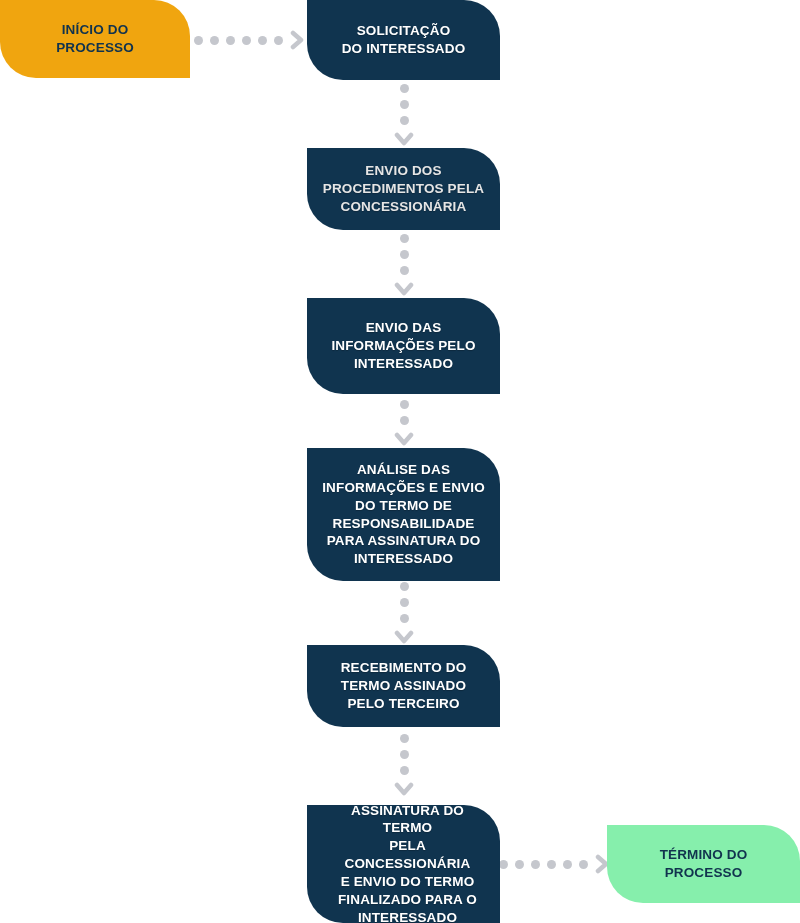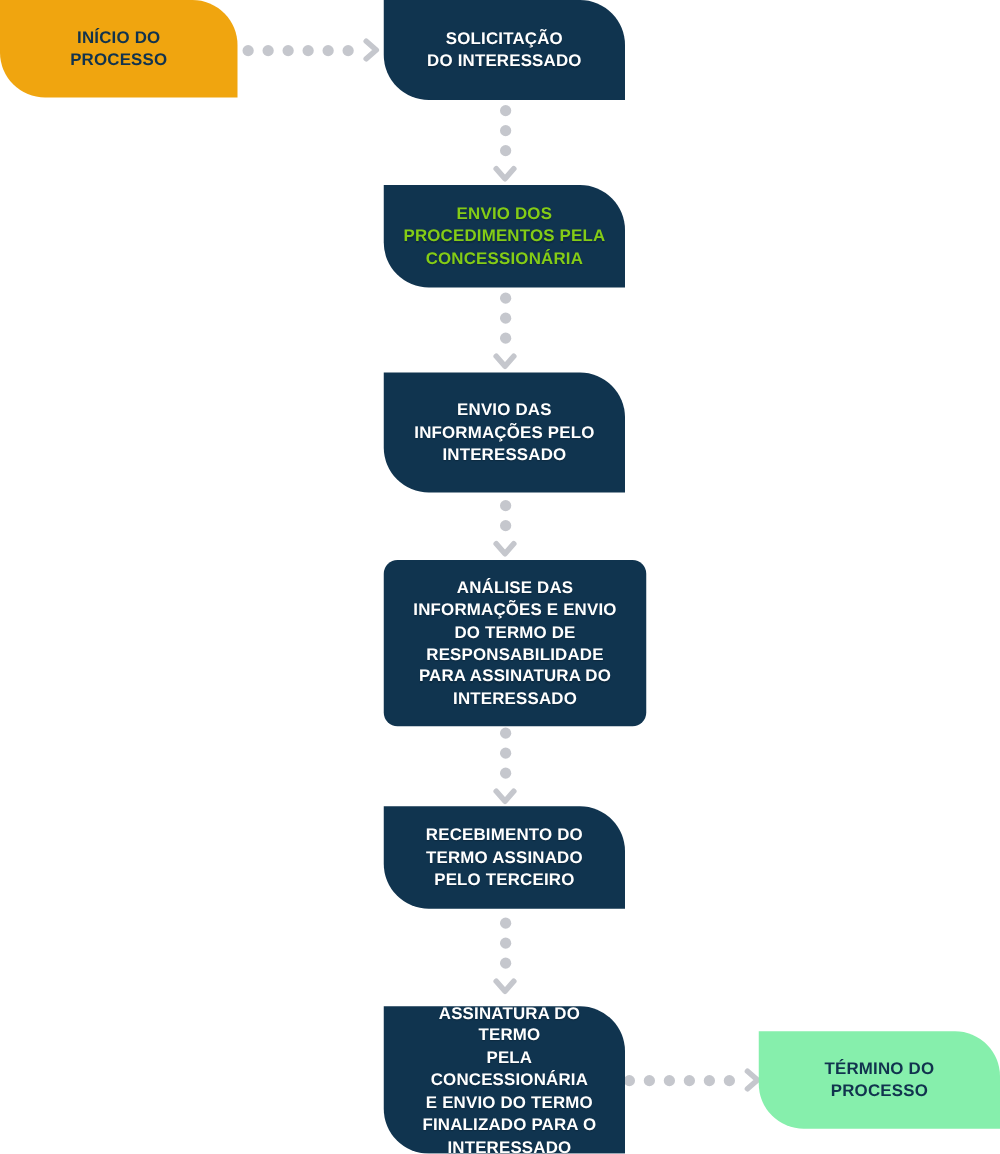--- a/index.html
+++ b/index.html
@@ -169,30 +169,30 @@
     </div>
     <div class="node terminal" style="left: 0px; top: 0px; width: 190px; height: 78px; background: rgb(240, 165, 15);">
       <div class="node-label" style="color: rgb(17, 51, 78);">INÍCIO DO
 PROCESSO</div>
     </div>
     <div class="node step" style="left: 307px; top: 0px; width: 193px; height: 80px; background: rgb(16, 52, 79);">
       <div class="node-label" style="color: rgb(255, 255, 255);">SOLICITAÇÃO
 DO INTERESSADO</div>
     </div>
     <div class="node step" style="left: 307px; top: 148px; width: 193px; height: 82px; background: rgb(16, 52, 79);">
-      <div class="node-label" style="color: #84cc16;">ENVIO DOS
+      <div class="node-label" style="color: #e5e5e5;">ENVIO DOS
 PROCEDIMENTOS PELA
 CONCESSIONÁRIA</div>
     </div>
     <div class="node step" style="left: 307px; top: 298px; width: 193px; height: 96px; background: rgb(16, 52, 79);">
       <div class="node-label" style="color: rgb(255, 255, 255);">ENVIO DAS
 INFORMAÇÕES PELO
 INTERESSADO</div>
     </div>
-    <div class="node step" style="left: 307px; top: 448px; width: 210px; height: 133px; background: rgb(16, 52, 79); border-radius: 11px;">
+    <div class="node step" style="left: 307px; top: 448px; width: 193px; height: 133px; background: rgb(16, 52, 79);">
       <div class="node-label" style="color: rgb(255, 255, 255);">ANÁLISE DAS
 INFORMAÇÕES E ENVIO
 DO TERMO DE
 RESPONSABILIDADE
 PARA ASSINATURA DO
 INTERESSADO</div>
     </div>
     <div class="node step" style="left: 307px; top: 645px; width: 193px; height: 82px; background: rgb(16, 52, 79);">
       <div class="node-label" style="color: rgb(255, 255, 255);">RECEBIMENTO DO
 TERMO ASSINADO

